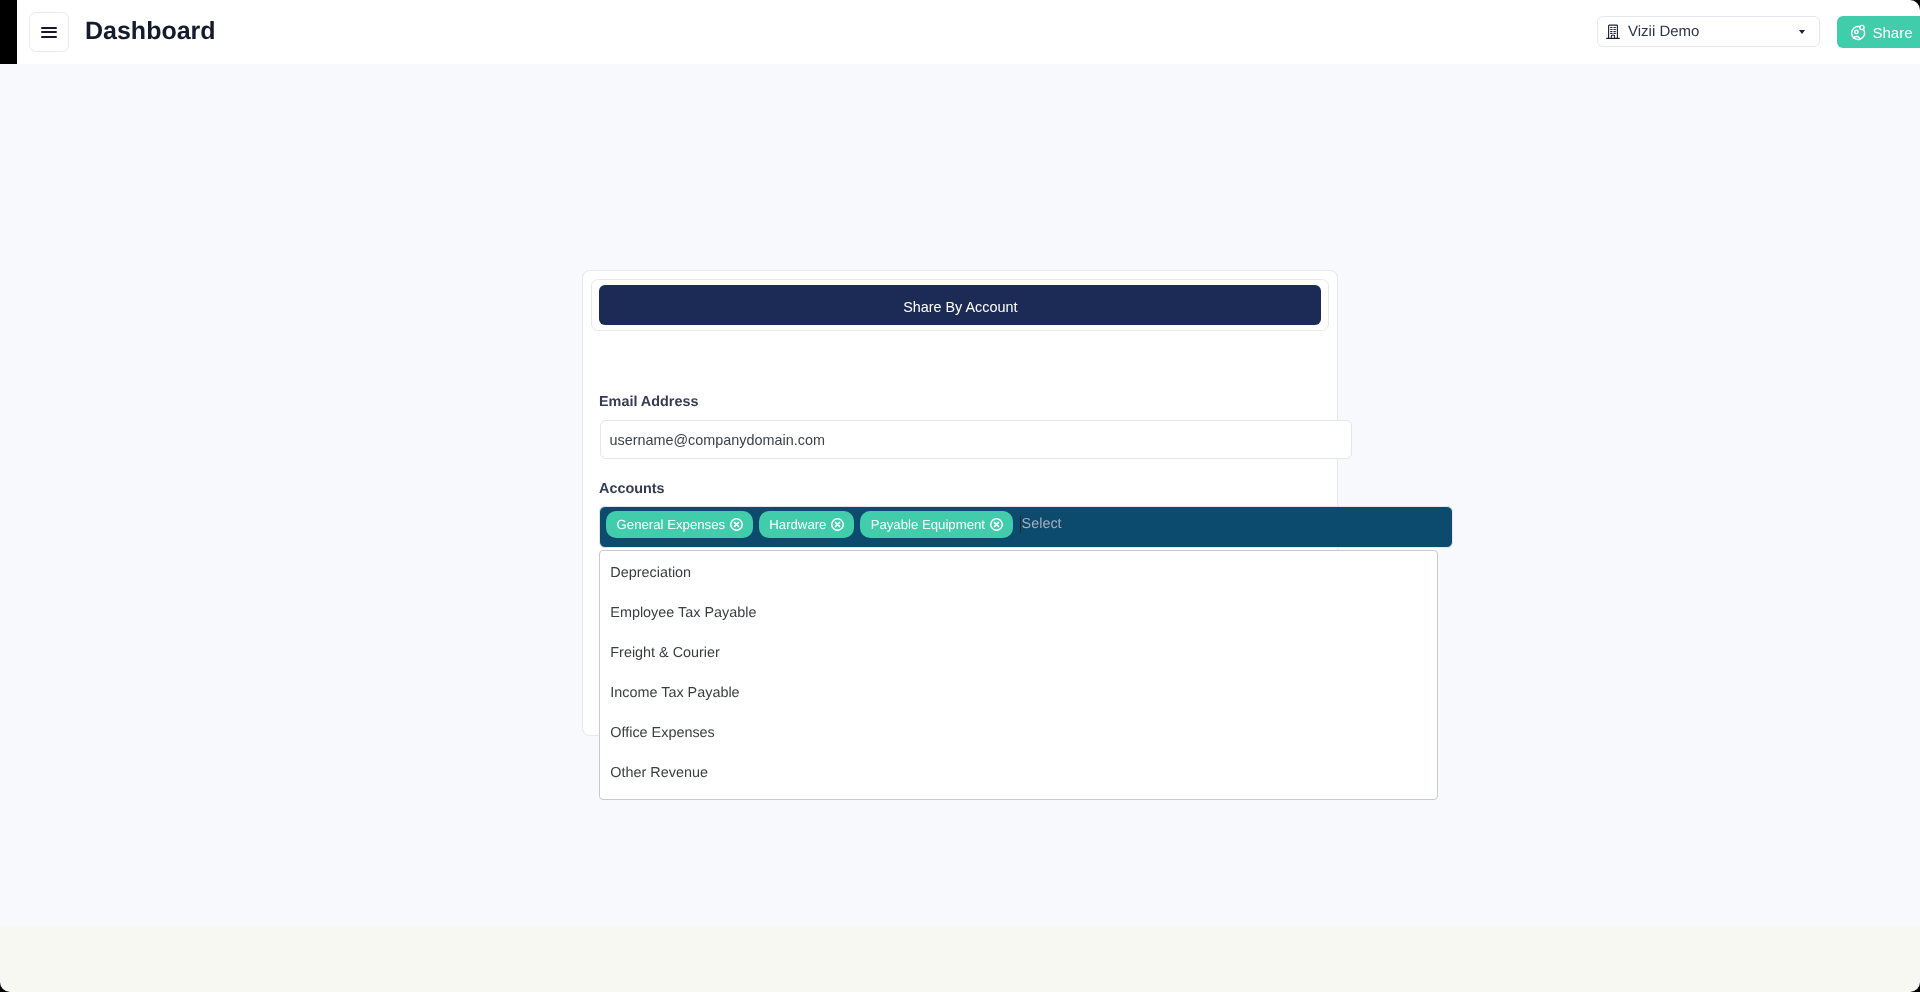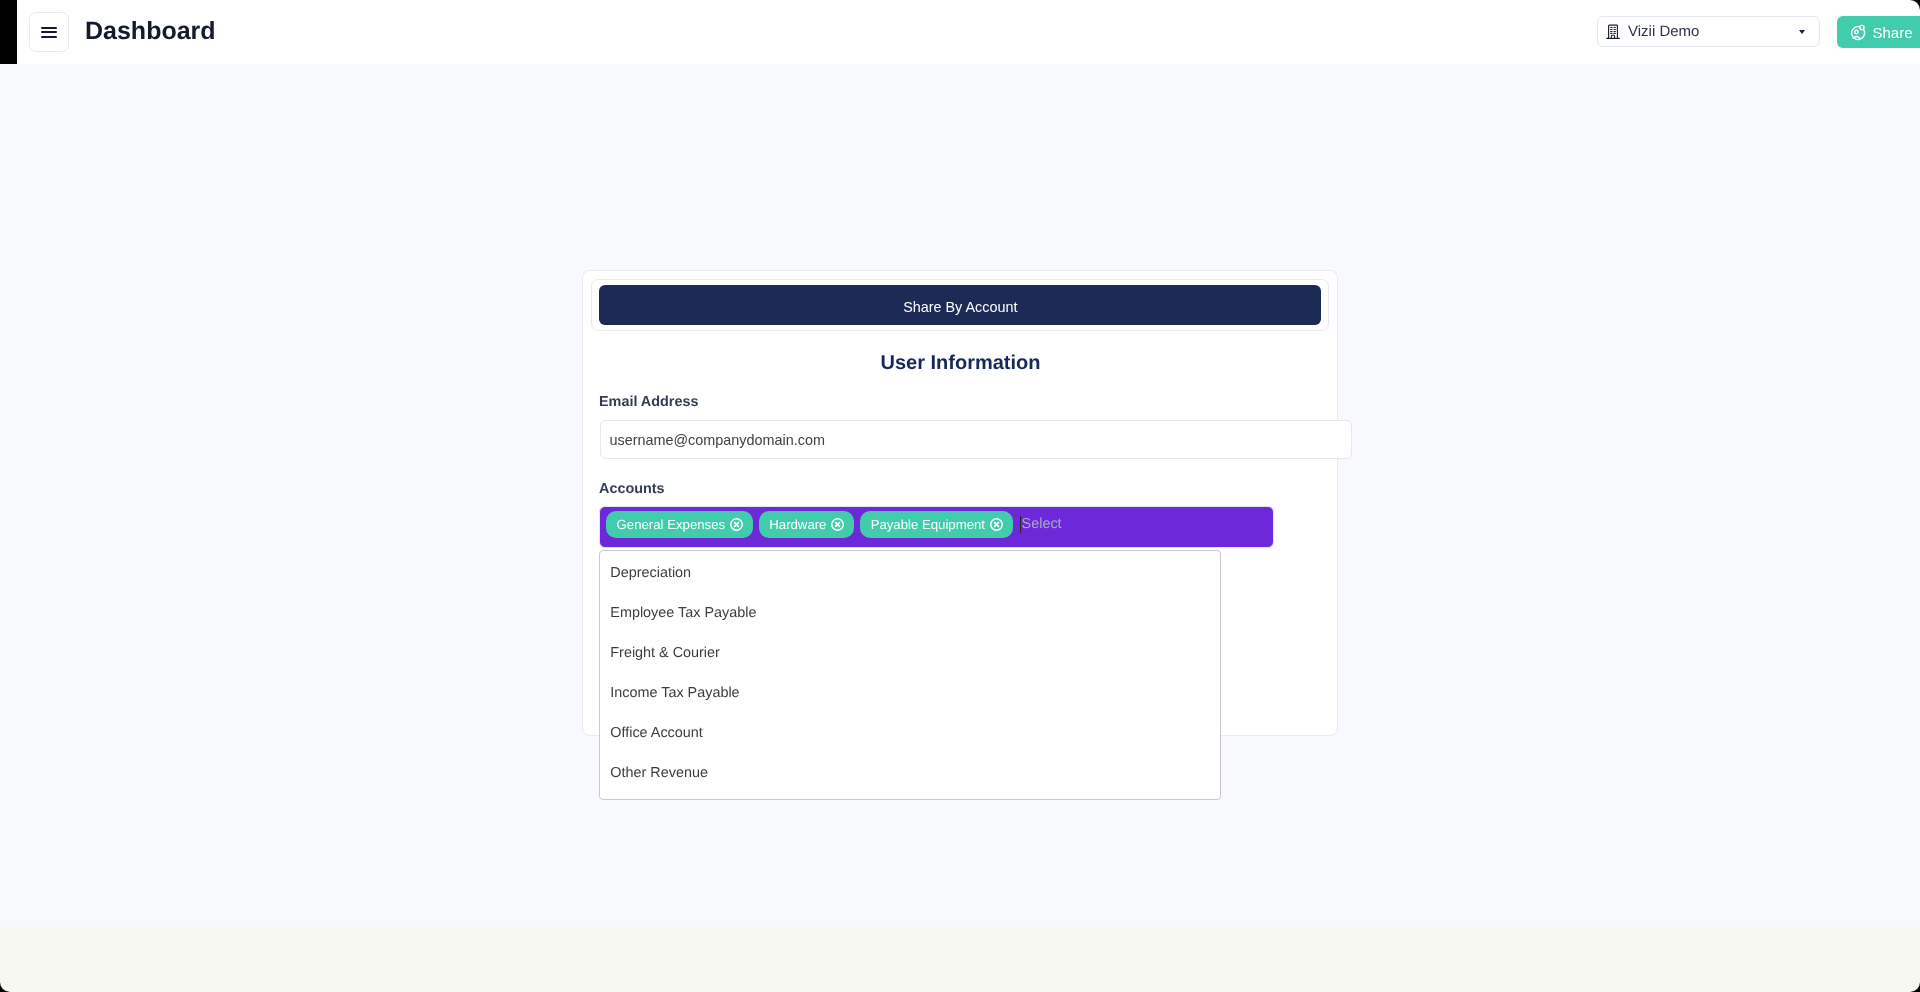--- a/index.html
+++ b/index.html
@@ -85,36 +85,36 @@
   .lbl-accounts{left:16px;top:210px;}
 
   .email-input{
     position:absolute;left:16.5px;top:149.1px;width:752px;height:38.5px;
     border:1px solid #E4E6EC;border-radius:6px;background:#fff;
     font-family:inherit;font-size:14.4px;color:#3D4246;padding:0 9px;
     outline:none;
   }
 
   .chips-box{
-    position:absolute;left:16px;top:234.6px;width:675px;height:41.8px;
-    border:1px solid #E4E6EC;border-radius:6px;background:#6d28d9;
+    position:absolute;left:16px;top:234.6px;width:854px;height:41.8px;
+    border:1px solid #E4E6EC;border-radius:6px;background:#0c4a6e;
     display:flex;align-items:flex-start;padding:4px 6px 0;
   }
   .chip{
     height:26.8px;background:#41CCAC;border-radius:10px;color:#fff;
     display:flex;align-items:center;padding:0 9.6px 0 10.6px;margin-right:6px;
     font-size:13.2px;white-space:nowrap;cursor:default;line-height:1;flex:none;
   }
   .chip .x{width:13px;height:13px;margin-left:5px;overflow:visible;display:block;cursor:pointer;flex:none;}
   .caret-bar{flex:none;width:1px;height:17px;background:#262626;margin-left:1px;margin-top:5.3px;}
   .placeholder{flex:none;font-size:14.4px;color:#A7ADBB;margin-left:1px;margin-top:5px;line-height:17px;}
 
   
   .dropdown{
-    position:absolute;left:599.3px;top:550.3px;width:622px;height:249.6px;
+    position:absolute;left:599.3px;top:550.3px;width:839px;height:249.6px;
     background:#fff;border:1px solid #C9CACC;border-radius:4px;
     overflow:hidden;
   }
   .opt{
     height:40px;display:flex;align-items:center;padding:3px 0 0 10px;
     font-size:14.4px;color:#3A3D42;cursor:pointer;
   }
 </style>
 </head>
 <body>
@@ -155,21 +155,20 @@
       </svg>
       <span class="txt">Share</span>
     </button>
   </div>
 
   <div class="card">
     <div class="tabs">
       <button class="tab active">Share By Account</button>
     </div>
 
-    <div class="section-title">User Information</div>
 
     <div class="field-label lbl-email">Email Address</div>
     <input class="email-input" type="text" value="username@companydomain.com" style="">
 
     <div class="field-label lbl-accounts">Accounts</div>
     <div class="chips-box">
       <span class="chip">
         <span>General Expenses</span>
         <svg class="x" viewBox="0 0 13 13" fill="none">
           <circle cx="6.5" cy="6.5" r="5.75" stroke="#fff" stroke-width="1.5"></circle>
@@ -193,17 +192,17 @@
         <span class="caret-bar"></span>
         <span class="placeholder">Select</span>
     </div>
   </div>
 
   <div class="dropdown">
     <div class="opt">Depreciation</div>
     <div class="opt">Employee Tax Payable</div>
     <div class="opt">Freight &amp; Courier</div>
     <div class="opt">Income Tax Payable</div>
-    <div class="opt">Office Account</div>
+    <div class="opt">Office Expenses</div>
     <div class="opt">Other Revenue</div>
   </div>
 
 </div>
 
 </body></html>

